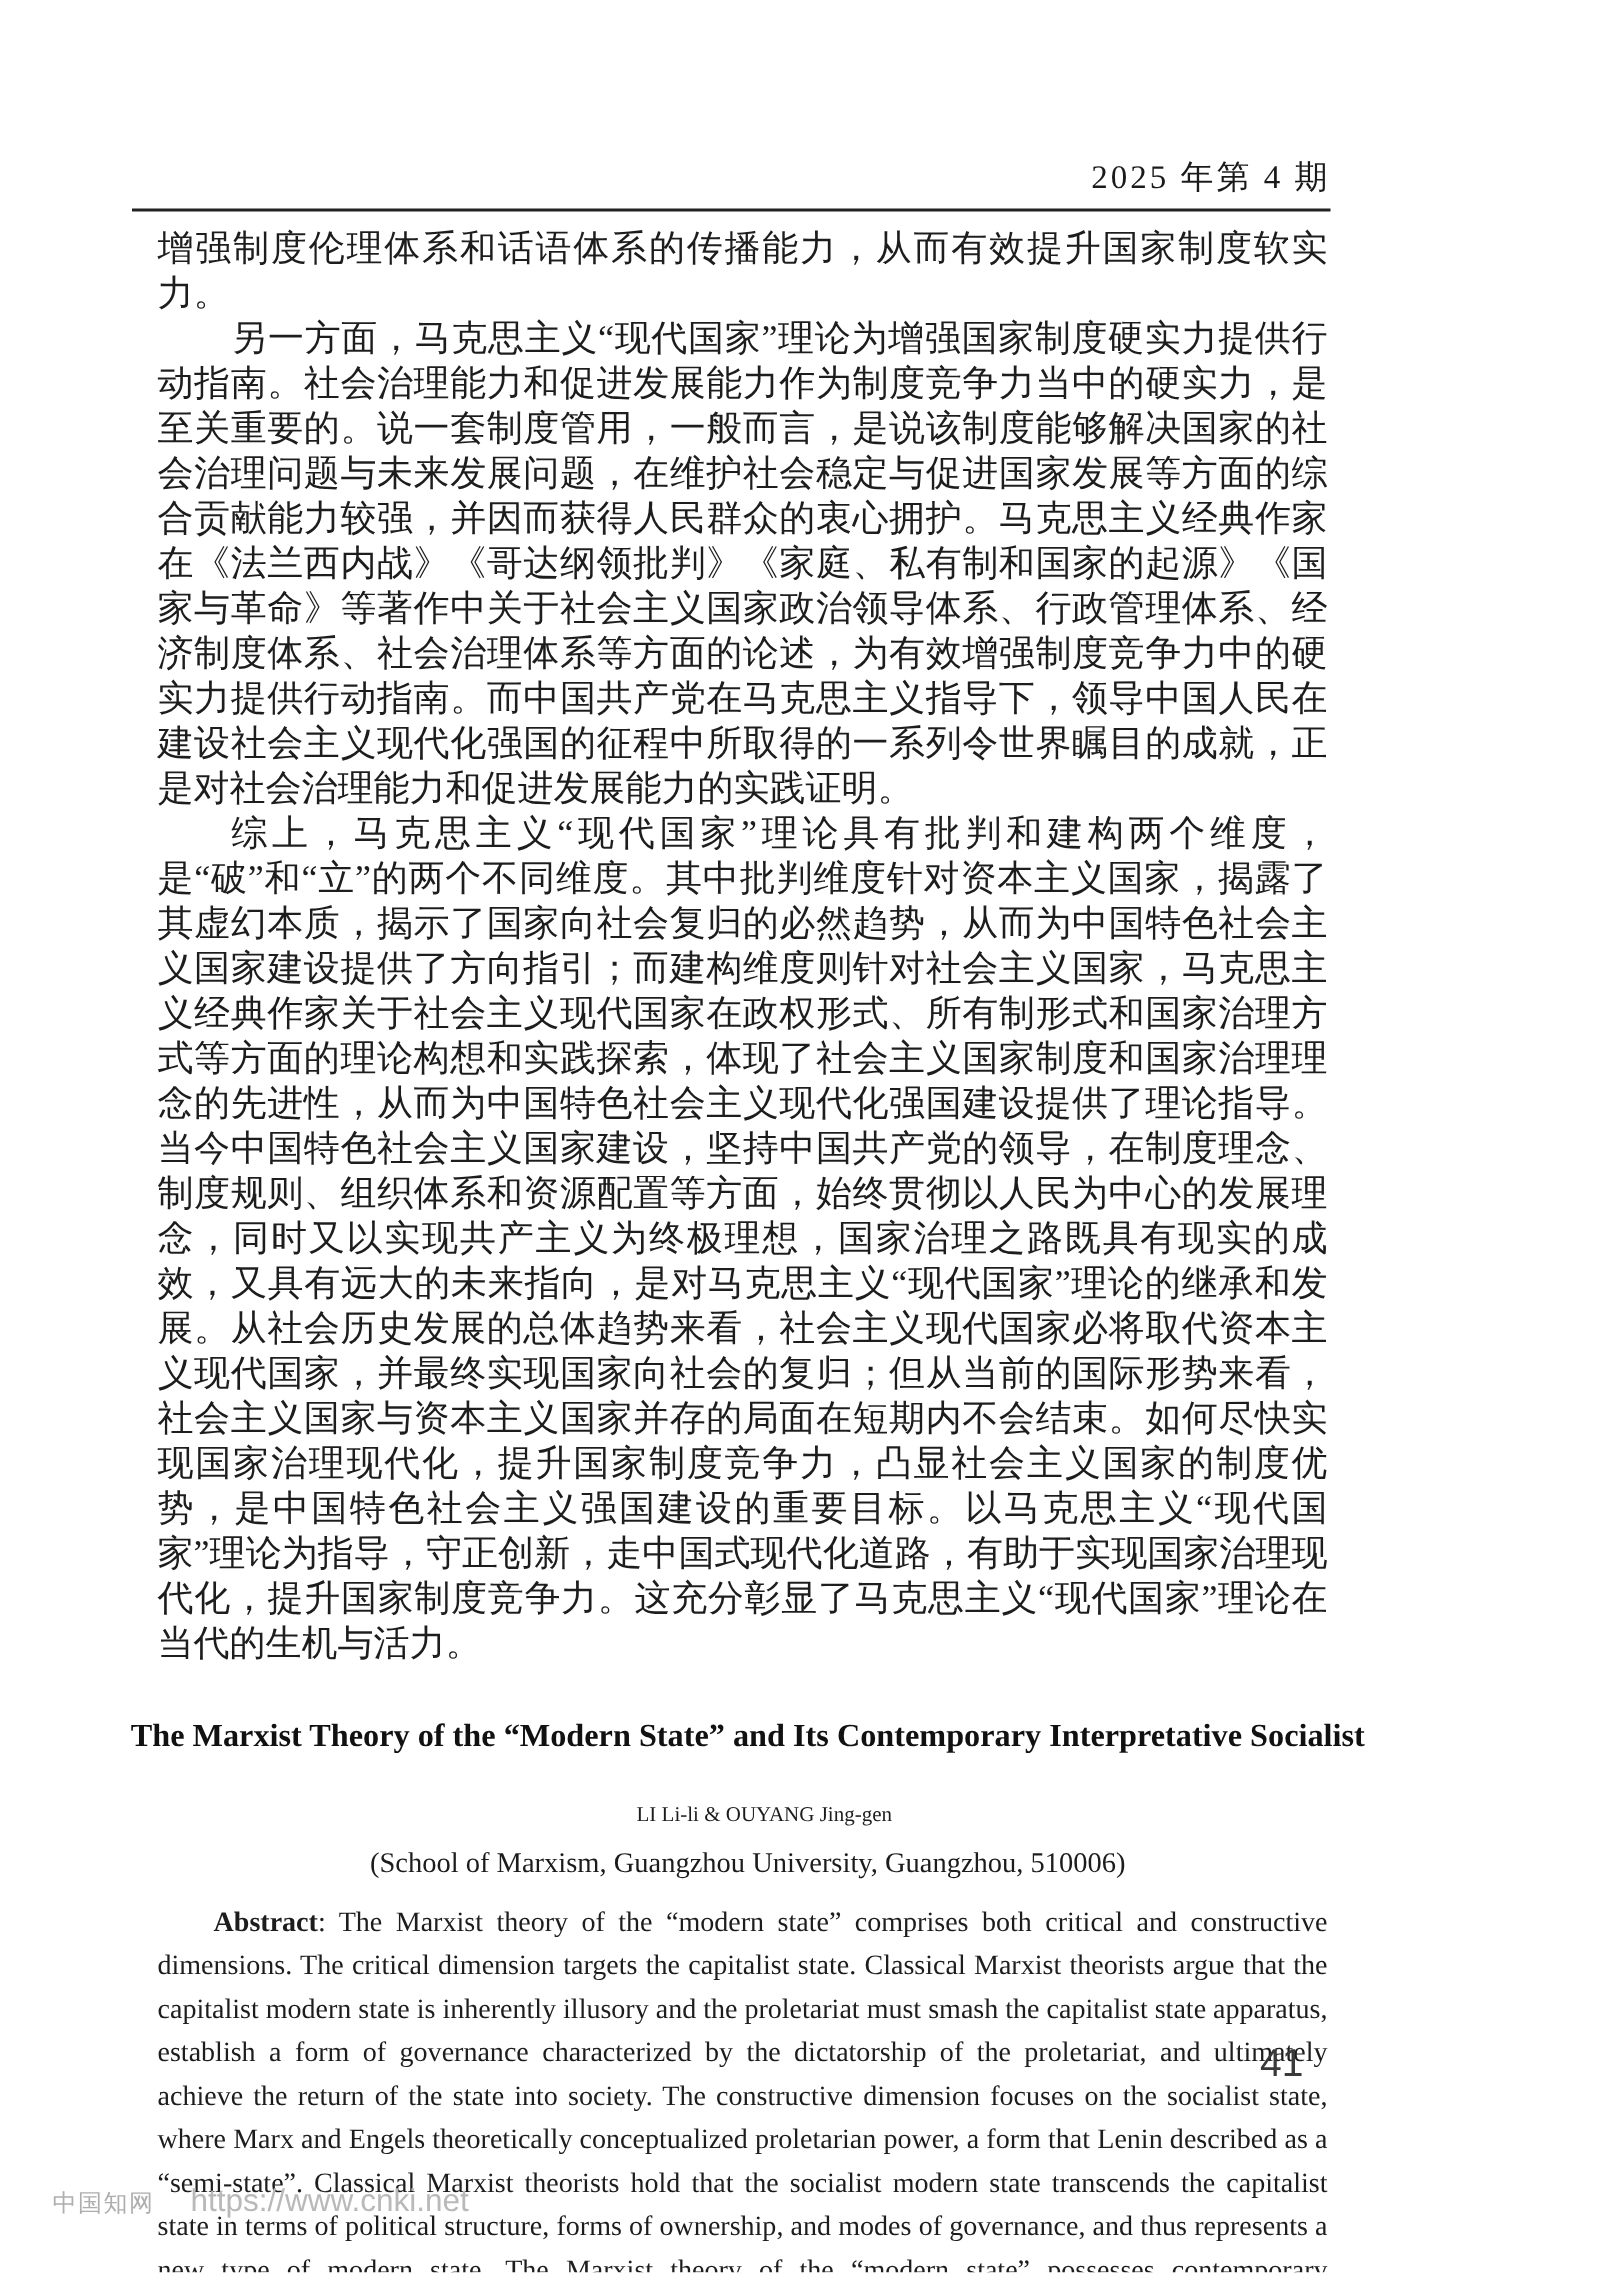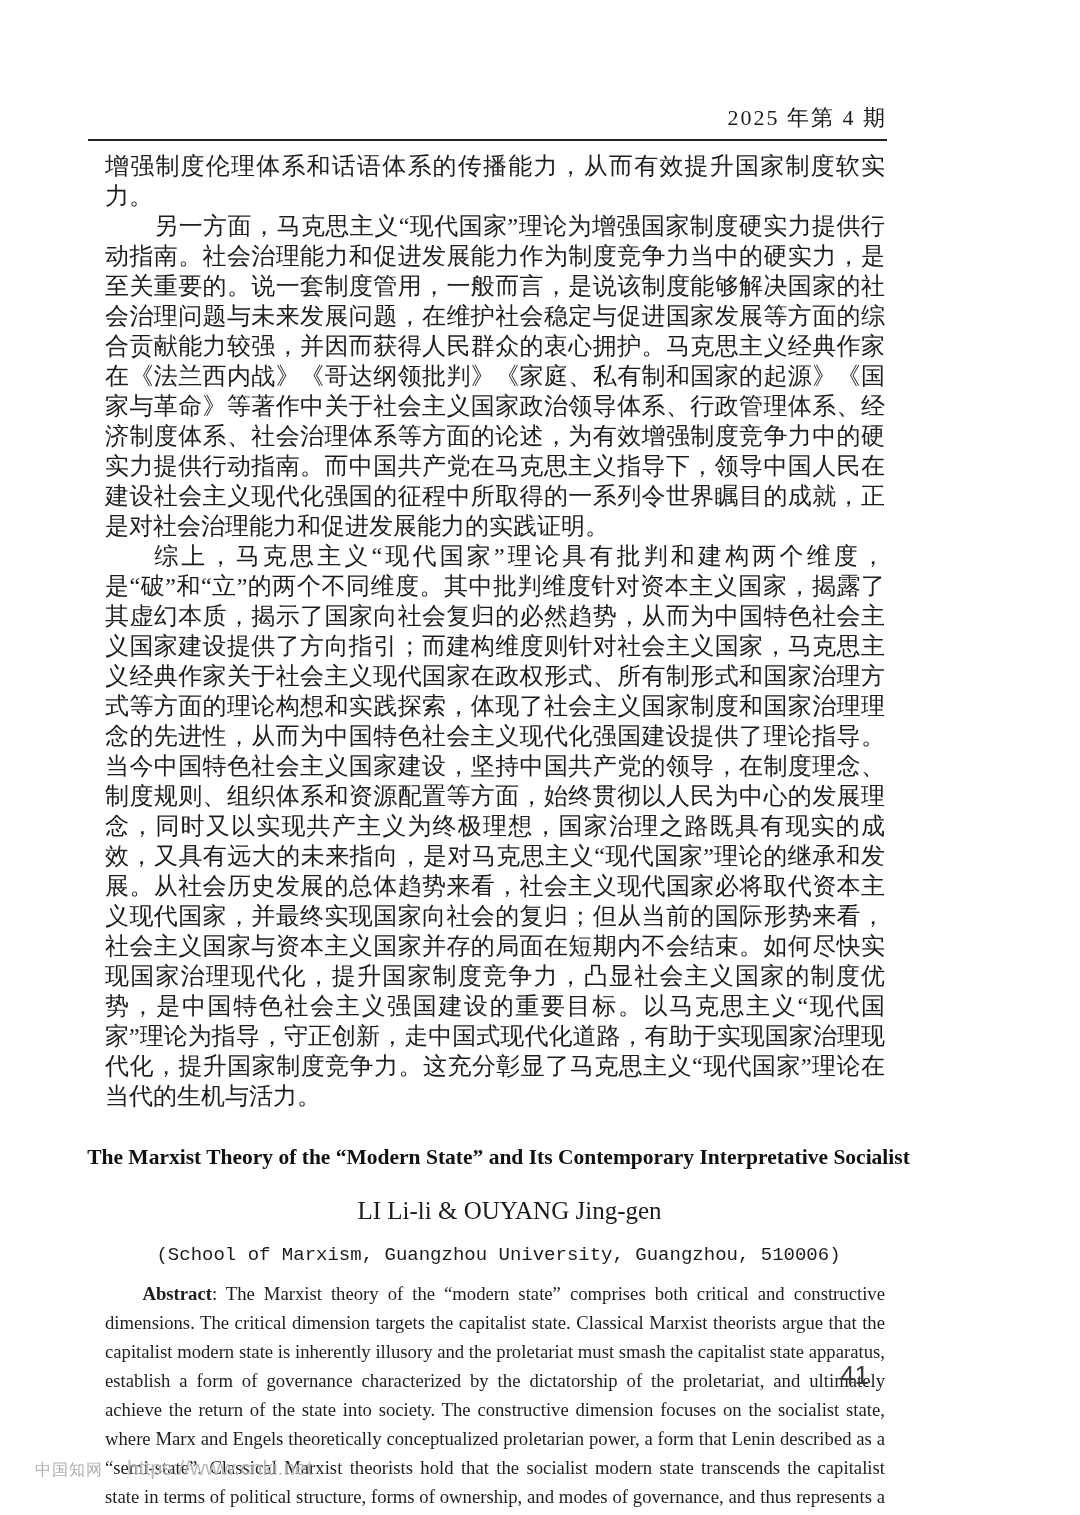--- a/index.html
+++ b/index.html
@@ -15,22 +15,22 @@
 
   .body-cn {
     margin:10px 112px 0 105px;
     font-size:24px; line-height:30px; text-align:justify;
     color:#1d1d1d;
   }
   .body-cn p { text-indent:2.05em; }
   .body-cn p.cont { text-indent:0; }
 
   .en-title { margin:32px 60px 0; text-align:center; font-weight:bold; font-size:21.5px; line-height:28px; color:#111; }
-  .authors  { margin-top:28px; text-align:center; font-size:25px; line-height:24px;padding-left:22px; }
-  .affil    { margin-top:20px;  text-align:center; font-size:19px; line-height:24px;font-family:Liberation Mono, monospace; }
+  .authors  { margin-top:28px; text-align:center; font-size:14px; line-height:24px;padding-left:22px; }
+  .affil    { margin-top:8px;  text-align:center; font-size:19px; line-height:24px; }
 
   .abstract {
     margin:12px 112px 0 105px;
     font-size:18.7px; line-height:29px; text-align:justify; color:#1d1d1d;font-family:Liberation Serif, serif;
   }
   .abstract p { text-indent:2em; }
   .bold-lead { font-weight:bold; }
 
   .editor {
     margin-top:36px; padding-right:243px; text-align:right;

